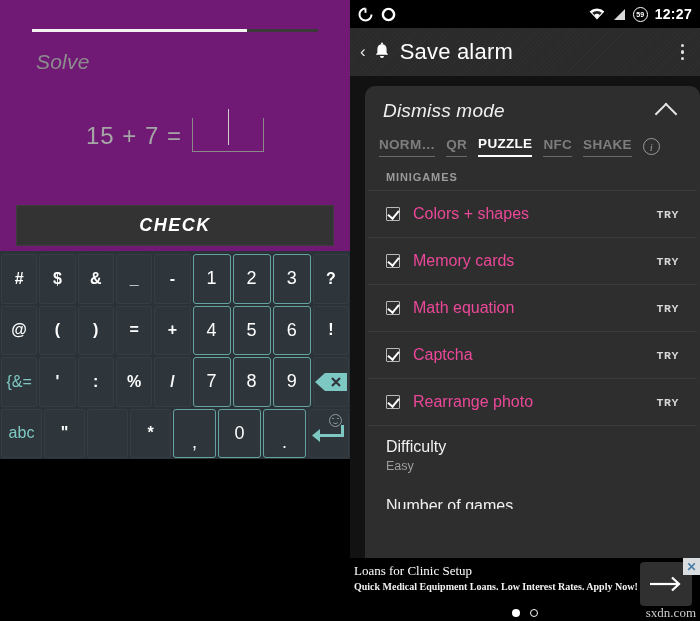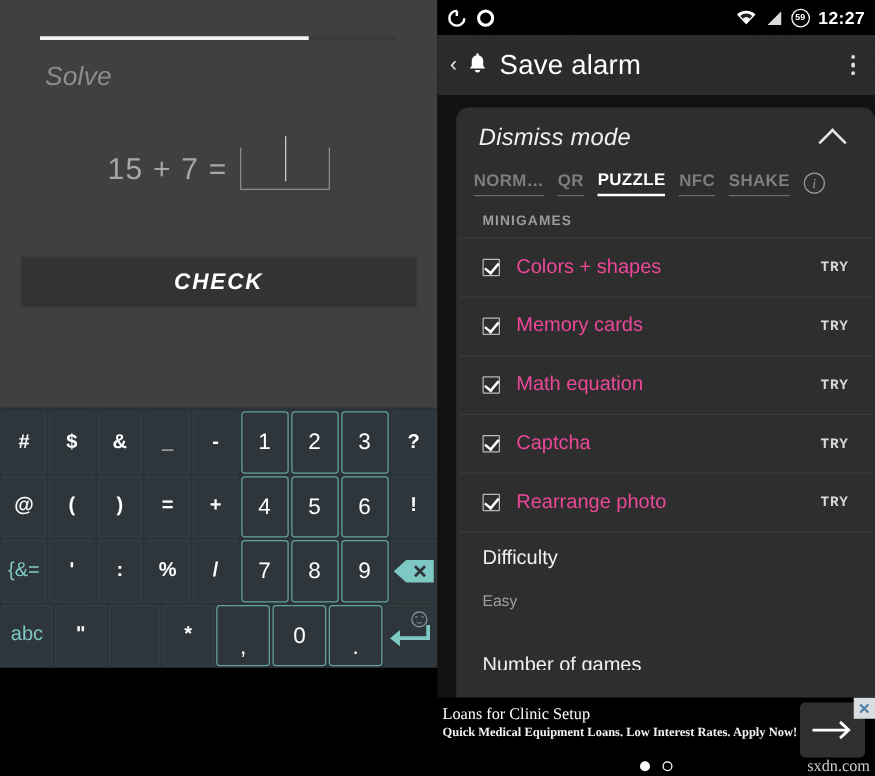--- a/index.html
+++ b/index.html
@@ -3,22 +3,22 @@
 <meta charset="utf-8">
 <style>
   * { margin:0; padding:0; box-sizing:border-box; }
   html,body { width:700px; height:621px; overflow:hidden; background:#000; }
   body { font-family:"Liberation Sans", sans-serif; }
 
   .screen { position:relative; width:700px; height:621px; display:flex; }
 
   
   .left-panel {
-    position:relative; width:350px; height:534px;
-    background:#404040;
+    position:relative; width:350px; height:459px;
+    background:#701a75;
   }
   .progress-wrap {
     position:absolute; left:32px; top:29px; width:286px; height:3px;
     background:#3a3a3a;
   }
   .progress-fill { height:100%; background:#f2f2f2; }
 
   .solve-label {
     position:absolute; left:36px; top:50px;
     font-size:21px; font-style:italic; color:#8d8d8d;
@@ -170,22 +170,22 @@
   }
   .row-label { font-size:16px; color:#ec4899; }
   .row-action {
     margin-left:auto; font-size:11.5px; font-weight:bold; color:#d8d8d8;
     letter-spacing:0.6px;
     font-family:Liberation Mono, monospace;
   }
 
   .pref-row { padding:12px 18px 10px 18px; margin:0 3px; }
   .pref-title { font-size:16px; color:#f1f1f1; }
-  .pref-sub { font-size:12.5px; color:#9e9e9e; margin-top:18px; }
-  .pref-cut { padding:10px 18px 0 18px; margin:16px 3px; overflow:hidden; height:22px; }
+  .pref-sub { font-size:12.5px; color:#9e9e9e; margin-top:3px; }
+  .pref-cut { padding:10px 18px 0 18px; margin:4px 3px; overflow:hidden; height:22px; }
   .pref-cut .pref-title { font-size:16px; color:#f1f1f1; }
 
   
   .ad-banner {
     position:absolute; left:0; bottom:0; width:350px; height:63px;
     background:#000000; color:#ffffff; overflow:hidden;
   }
   .ad-title {
     position:absolute; left:4px; top:5px; font-size:13px;
     font-family:"Liberation Serif", serif; color:#ffffff;

